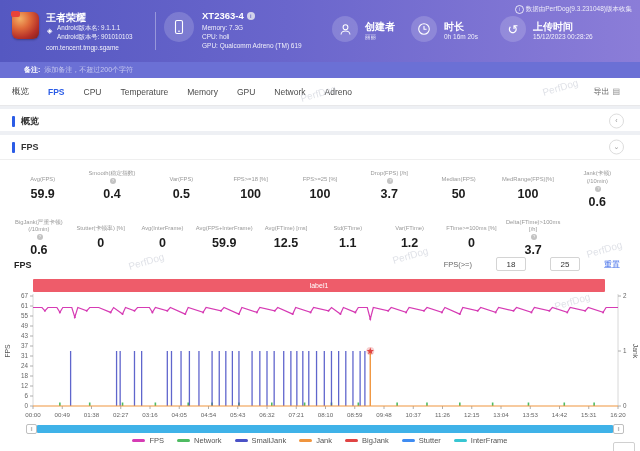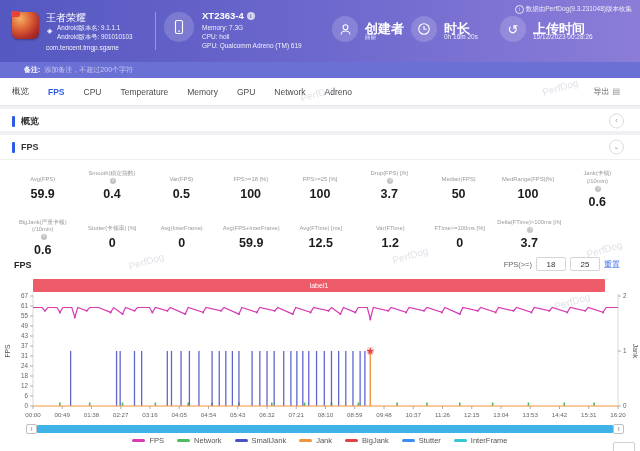--- a/index.html
+++ b/index.html
@@ -7,30 +7,30 @@
        font-family:"Liberation Sans",sans-serif;-webkit-font-smoothing:antialiased}
   
   .hdr{position:absolute;left:0;top:0;width:640px;height:62px;
        background:linear-gradient(90deg,#5558c1 0%,#6a66cc 45%,#8b7dd8 100%);color:#fff}
   .hdr .circle{position:absolute;border-radius:50%;background:rgba(255,255,255,0.17);
        display:flex;align-items:center;justify-content:center}
   .app-icon{position:absolute;left:12px;top:12px;width:27px;height:27px;border-radius:6px;
        background:radial-gradient(circle at 30% 25%,#f2b066 0%,#e06a3a 35%,#b52f28 70%,#7c1f1e 100%);
        box-shadow:0 1px 2px rgba(0,0,0,.3)}
   .app-icon .badge{position:absolute;left:-1px;top:-1px;width:9px;height:6px;background:#e8433a;border-radius:2px}
-  .app-title{position:absolute;left:46px;top:11px;font-size:10px;font-weight:normal}
+  .app-title{position:absolute;left:46px;top:11px;font-size:10px;font-weight:bold}
   .app-line{position:absolute;left:57px;font-size:6.3px;color:rgba(255,255,255,.92)}
   .app-diamond{position:absolute;left:47px;top:27px;font-size:7px;color:#fff}
   .app-pkg{position:absolute;left:46px;top:44px;font-size:6.5px;color:rgba(255,255,255,.92)}
   .hdr-sep{position:absolute;left:155px;top:12px;width:1px;height:38px;background:rgba(255,255,255,.35)}
   .dev-name{position:absolute;left:202px;top:10px;font-size:9.5px;font-weight:bold}
   .dev-line{position:absolute;left:202px;font-size:6.5px;color:rgba(255,255,255,.9)}
   .i-badge{display:inline-block;width:8px;height:8px;border-radius:50%;background:rgba(230,230,240,.85);
        color:#6a6ac8;font-size:5.5px;font-weight:bold;text-align:center;line-height:8px;vertical-align:1px;margin-left:3px}
-  .meta-label{position:absolute;font-size:13px;font-weight:bold}
+  .meta-label{position:absolute;font-size:10px;font-weight:bold}
   .meta-val{position:absolute;font-size:6.5px;color:rgba(255,255,255,.88)}
   .collect{position:absolute;right:8px;top:5px;font-size:6.5px;color:rgba(255,255,255,.85)}
   .collect .ci{display:inline-block;width:7px;height:7px;border:1px solid rgba(255,255,255,.8);border-radius:50%;
        font-size:4.5px;line-height:7px;text-align:center;vertical-align:0;margin-right:2px}
   
   .note{position:absolute;left:0;top:62px;width:640px;height:16px;background:#6b70d5;color:#fff;
         display:flex;align-items:center;font-size:7px}
   .note b{margin-left:24px;font-weight:bold}
   .note span{margin-left:4px;color:rgba(255,255,255,.6)}
   
@@ -54,21 +54,21 @@
   .mrow1{margin-top:10px}
   .mrow2{margin-top:10px;width:556px}
   .metric{flex:1;text-align:center;min-width:0}
   .m-label{font-size:5.8px;color:#999;white-space:pre-line;line-height:1.35;min-height:14px;
         display:flex;flex-direction:column;justify-content:flex-end;align-items:center}
   .m-value{font-size:12.5px;font-weight:bold;color:#1c1c1c;margin-top:3px}
   .info-dot{display:inline-block;width:6px;height:6px;border-radius:50%;background:#c3c3c3;color:#fff;
         font-size:4px;line-height:6px;text-align:center;margin-left:2px;vertical-align:0}
   
   .chart-title{position:absolute;left:14px;top:260px;font-size:9px;font-weight:bold;color:#222}
-  .chart-ctrl{position:absolute;right:20px;top:257px;display:flex;align-items:center;gap:4px}
+  .chart-ctrl{position:absolute;right:20px;top:257px;display:flex;align-items:center;gap:24px}
   .chart-ctrl .lbl{font-size:7.5px;color:#666}
   .chart-ctrl input{width:28px;height:12px;border:1px solid #d4d4d4;border-radius:2px;font-size:8px;
         text-align:center;color:#333;font-family:"Liberation Sans",sans-serif;padding:0}
   .chart-ctrl .reset{font-size:8px;color:#2b5ce6;cursor:pointer}
   
   .label-band{position:absolute;left:33px;top:279px;width:572px;height:13px;background:#ee5c6a;border-radius:1px;
         color:#fff;font-size:7px;display:flex;align-items:center;justify-content:center}
   
   .chart-wrap{position:absolute;left:0;top:292px;width:640px;height:130px}
   svg text{font-family:"Liberation Sans",sans-serif}
@@ -226,20 +226,24 @@
         <div class="m-label">Avg(InterFrame)</div>
         <div class="m-value">0</div>
       </div>
       <div class="metric">
         <div class="m-label">Avg(FPS+InterFrame)</div>
         <div class="m-value">59.9</div>
       </div>
       <div class="metric">
         <div class="m-label">Avg(FTime) [ms]</div>
         <div class="m-value">12.5</div>
+      </div>
+      <div class="metric">
+        <div class="m-label">Std(FTime)</div>
+        <div class="m-value">1.1</div>
       </div>
       <div class="metric">
         <div class="m-label">Var(FTime)</div>
         <div class="m-value">1.2</div>
       </div>
       <div class="metric">
         <div class="m-label">FTime&gt;=100ms [%]</div>
         <div class="m-value">0</div>
       </div>
       <div class="metric">

